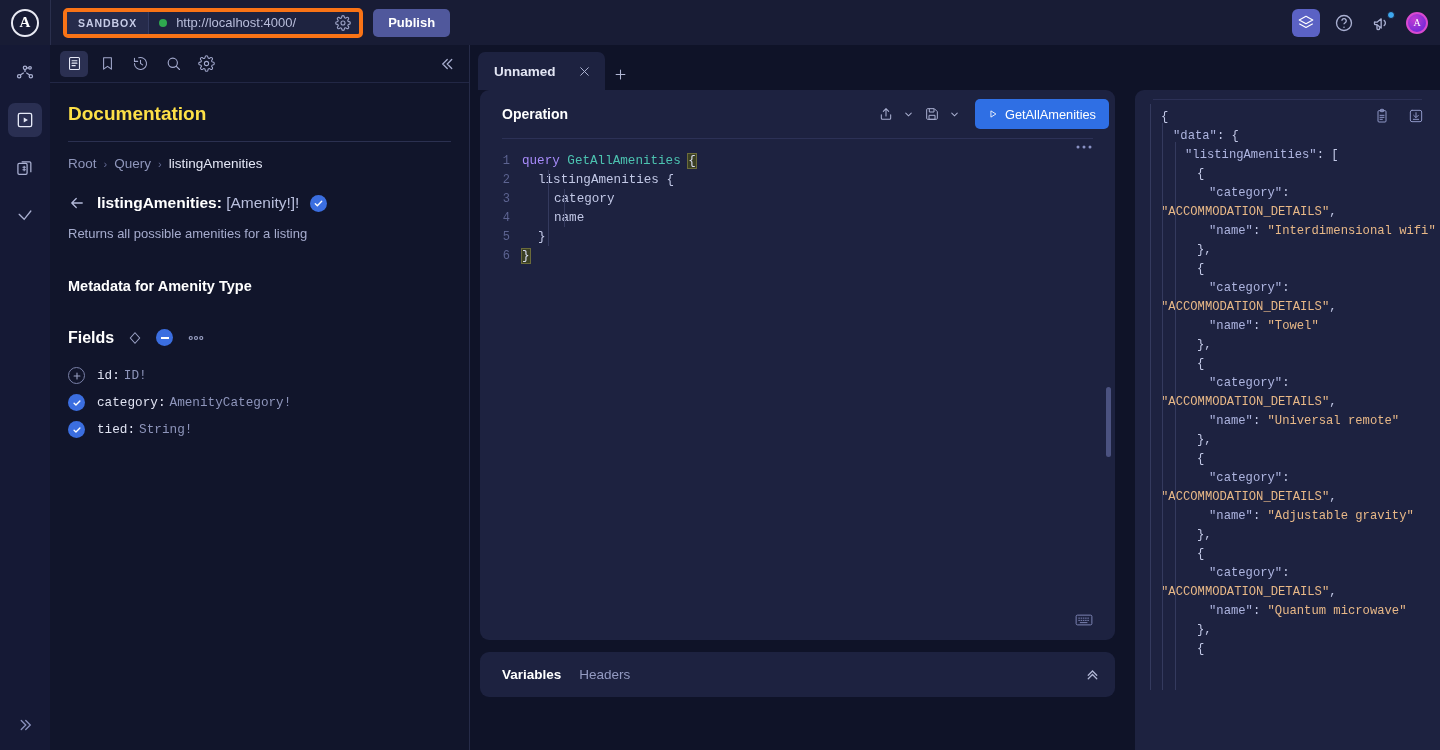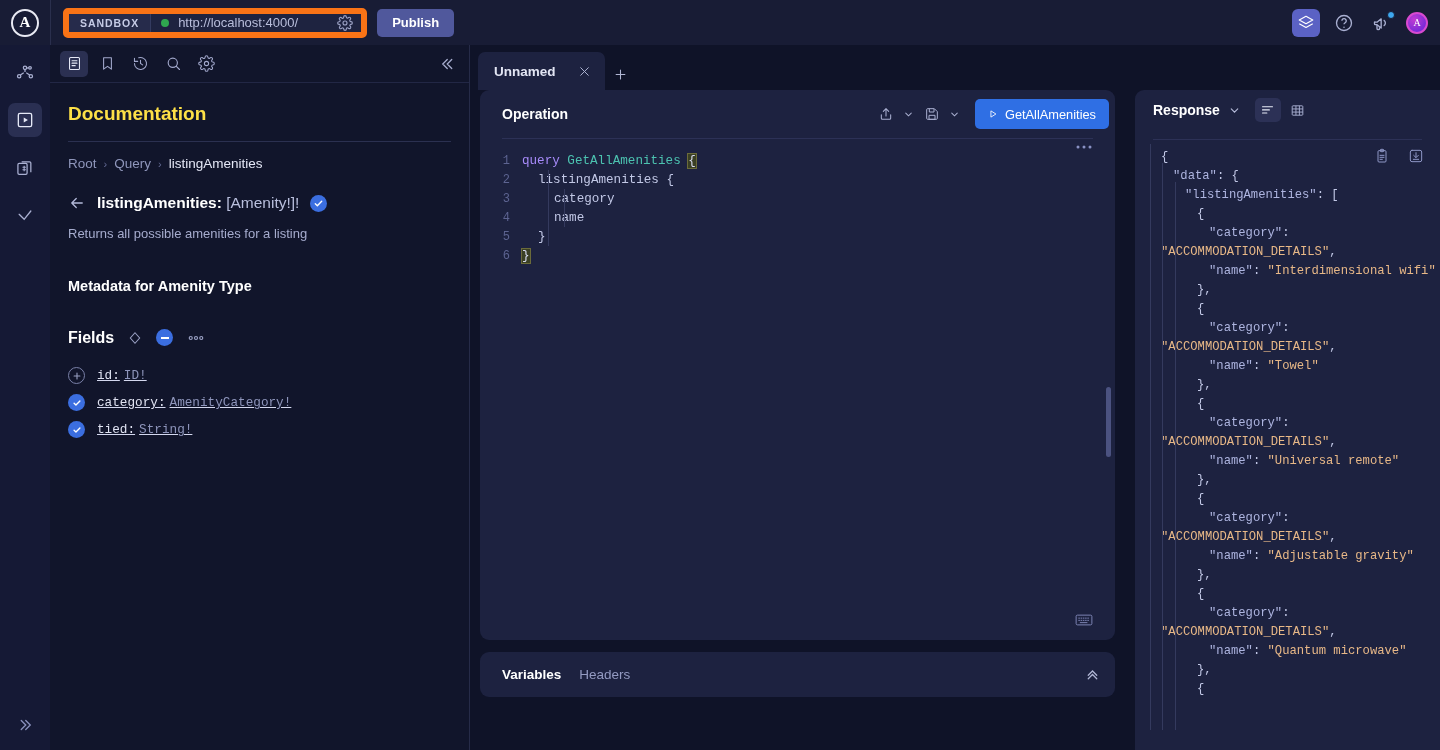--- a/index.html
+++ b/index.html
@@ -22,21 +22,21 @@
   .logo {
     width: 28px; height: 28px; border-radius: 50%;
     border: 2px solid #e9eaf3;
     display: flex; align-items: center; justify-content: center;
     font-size: 15px; font-weight: bold; color: #fff;
     font-family: "Liberation Serif", serif;
   }
   .topbar-sep { width: 1px; height: 45px; background: #2a2f4d; }
   .urlbar {
     margin-left: 12px; height: 30px; display: flex; align-items: center;
-    background: #1e2340; border: 6px solid #f97316; border-radius: 5px;
+    background: #1e2340; border: 4px solid #f97316; border-radius: 5px;
     overflow: hidden;
   }
   .sandbox-chip {
     height: 28px; display: flex; align-items: center; padding: 0 11px;
     font-size: 10.5px; font-weight: bold; letter-spacing: .09em;
     color: #c6cbe6; background: #262b4b; border-right: 1px solid #343b60;
   }
   .url-area { display: flex; align-items: center; padding: 0 8px 0 10px; gap: 9px; min-width: 182px; }
   .dot-green { width: 8px; height: 8px; border-radius: 50%; background: #2fa84f; }
   .url-text { font-size: 13px; color: #b9bedb; }
@@ -107,21 +107,21 @@
   .meta-p { margin-top: 12px; font-size: 13px; color: #a6acce; line-height: 1.55; max-width: 350px; }
   .fields-head { margin-top: 35px; display: flex; align-items: center; gap: 14px; }
   .fields-label { font-size: 16px; font-weight: bold; color: #fff; }
   .diamond-ic, .dots-ic { color: #9aa1c4; cursor: pointer; display: flex; }
   .minus-circle {
     width: 17px; height: 17px; border-radius: 50%; background: #3b6ee0;
     display: flex; align-items: center; justify-content: center; cursor: pointer;
   }
   .minus-circle i { width: 8px; height: 2px; background: #fff; display: block; }
   .field-list { margin-top: 16px; }
-  .field-row { display: flex; align-items: center; gap: 12px; height: 26px; margin-bottom: 1px; text-decoration: underline; }
+  .field-row { display: flex; align-items: center; gap: 12px; height: 26px; margin-bottom: 1px; }
   .f-toggle { width: 17px; height: 17px; border-radius: 50%; display: flex; align-items: center; justify-content: center; cursor: pointer; }
   .f-toggle.on { background: #3b6ee0; }
   .f-toggle.off { border: 1.5px solid #7a81a8; color: #9aa1c4; }
   .f-name { font-family: "Liberation Mono", monospace; font-size: 12.7px; color: #e0e3f2; }
   .f-type { font-family: "Liberation Mono", monospace; font-size: 12.7px; color: #8e95bb; }
 
   
   .center { position: absolute; top: 45px; left: 470px; width: 655px; height: 705px; }
   .tabstrip { height: 45px; display: flex; align-items: flex-end; padding-left: 8px; }
   .tab {
@@ -502,41 +502,20 @@
       <span class="var-expand">
         <svg width="17" height="17" viewBox="0 0 24 24" fill="none" stroke="currentColor" stroke-width="1.8" stroke-linecap="round">
             <path d="M6 13l6-6 6 6M6 18l6-6 6 6"></path>
           </svg>
       </span>
     </div>
   </div>
 
   <div class="respwrap">
     <div class="respcard">
-      <div class="resp-head">
-        <span class="resp-title">Response</span>
-        <span class="resp-chev">
-          <svg width="13" height="13" viewBox="0 0 24 24" fill="none" stroke="currentColor" stroke-width="2" stroke-linecap="round">
-              <path d="M6 9l6 6 6-6"></path>
-            </svg>
-        </span>
-        <span class="resp-view">
-          <span class="rv-ic active">
-            <svg width="15" height="15" viewBox="0 0 24 24" fill="none" stroke="currentColor" stroke-width="1.7" stroke-linecap="round">
-                <path d="M4 6h16M4 11h11M4 16h7"></path>
-              </svg>
-          </span>
-          <span class="rv-ic">
-            <svg width="15" height="15" viewBox="0 0 24 24" fill="none" stroke="currentColor" stroke-width="1.5">
-                <rect x="3.5" y="4.5" width="17" height="15" rx="1.2"></rect>
-                <path d="M3.5 9.5h17M3.5 14.5h17M9.5 4.5v15M15 4.5v15"></path>
-              </svg>
-          </span>
-        </span>
-      </div>
 
       <div class="resp-rule"></div>
 
       <div class="json">
         <div class="resp-actions">
           <span class="ra-ic">
             <svg width="16" height="16" viewBox="0 0 24 24" fill="none" stroke="currentColor" stroke-width="1.5">
                 <rect x="6" y="4" width="12" height="17" rx="1.5"></rect>
                 <rect x="9.5" y="2" width="5" height="3.5" rx="1"></rect>
                 <path d="M9 11h6M9 14h6M9 17h3.5" stroke-linecap="round"></path>

